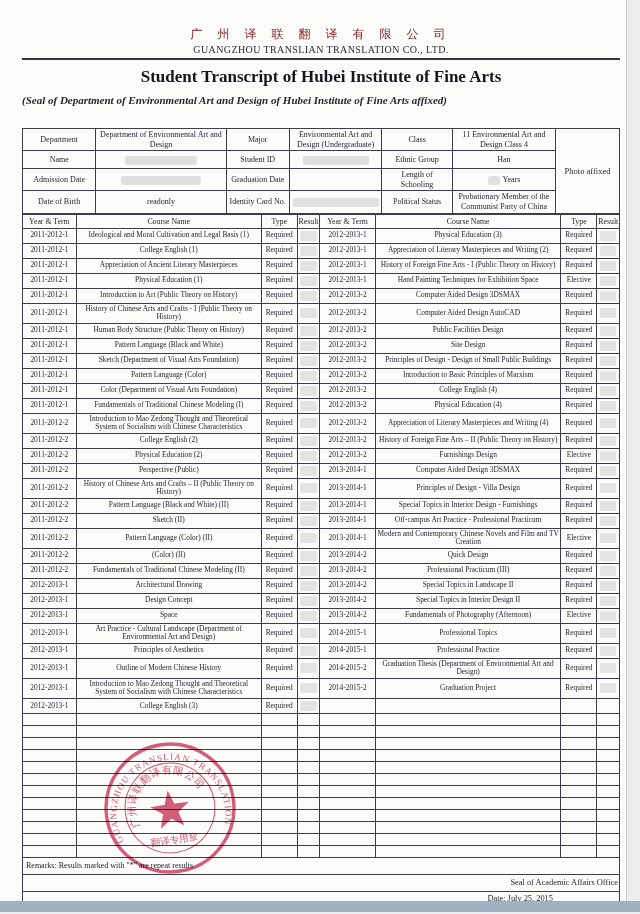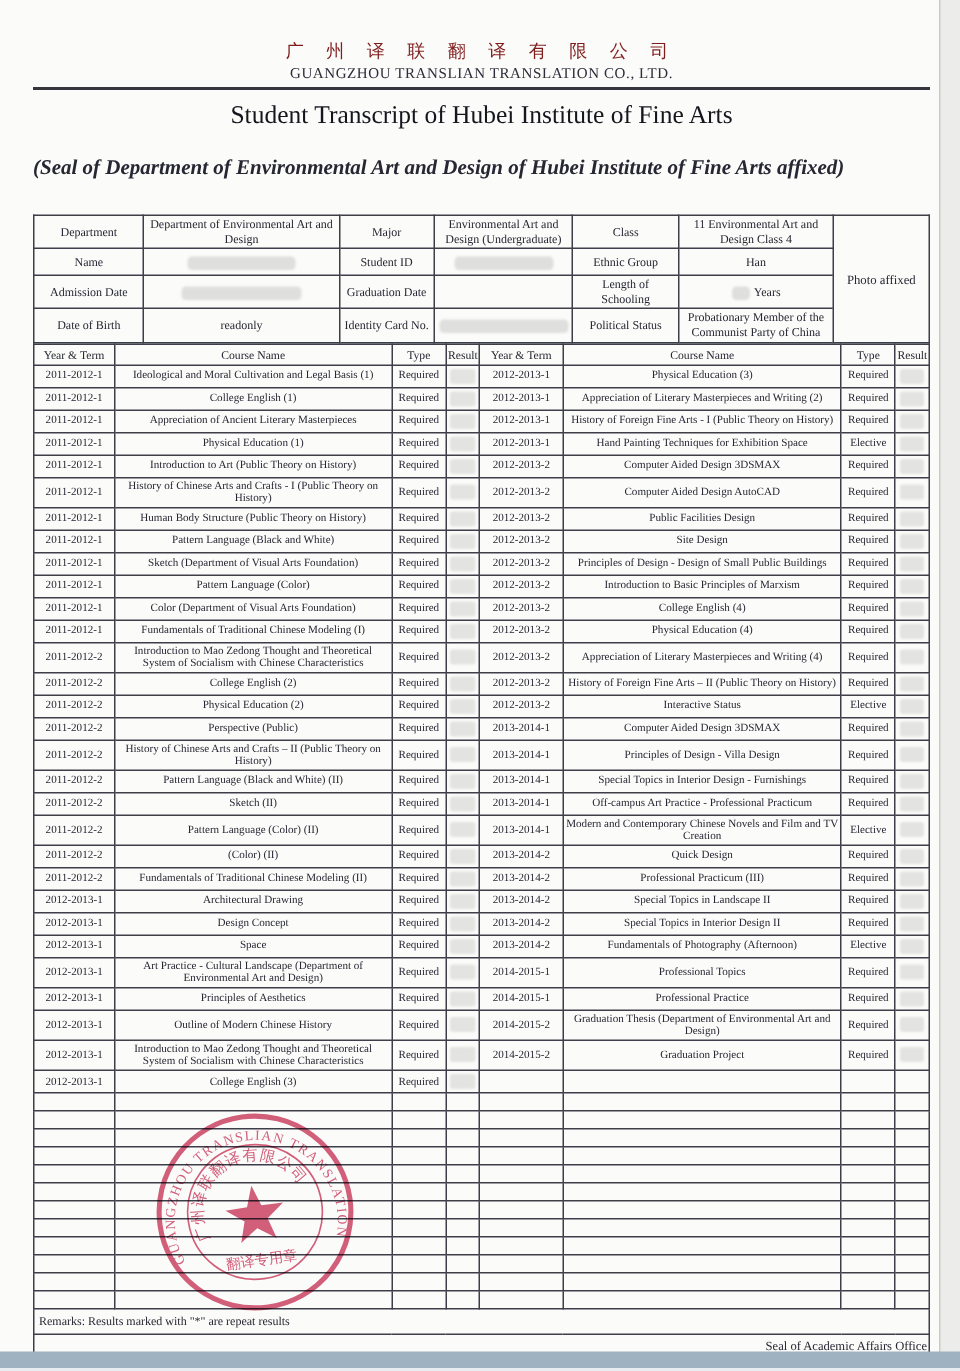--- a/index.html
+++ b/index.html
@@ -12,22 +12,22 @@
   .page{position:absolute;inset:0;padding:0 20px 0 22px;}
   .scan-edge-right{position:absolute;top:0;right:0;width:13px;height:100%;
     background:#ececea;border-left:1px solid #c9c9c6;}
   .scan-edge-bottom{position:absolute;left:0;right:0;bottom:2px;height:11px;background:#9fb2c1;}
   .scan-edge-bottom2{position:absolute;left:0;right:0;bottom:0;height:2px;background:#e8edf1;}
 
   
   .company-cn{margin-top:26px;text-align:center;font-size:12px;letter-spacing:6px;color:#7f1d1d;}
   .company-en{text-align:center;font-size:10px;letter-spacing:.4px;margin-top:1px;color:#2c2d3a;}
   .header-rule{border:none;border-top:2px solid #34353f;margin:3px 0 0 0;}
-  .doc-title{text-align:center;font-size:17px;font-weight:normal;margin:7px 0 18px 0;color:#14151d;}
-  .seal-note{font-size:14px;font-style:italic;font-weight:bold;margin-bottom:2px;}
+  .doc-title{text-align:center;font-size:17px;font-weight:bold;margin:7px 0 7px 0;color:#14151d;}
+  .seal-note{font-size:11px;font-style:italic;font-weight:bold;margin-bottom:2px;}
 
   table{border-collapse:collapse;width:100%;table-layout:fixed;}
   td,th{border:1px solid #3d3e49;overflow:hidden;}
 
   
   #info-table{font-size:8px;text-align:center;margin-top:22px;}
   #info-table td{padding:1px 2px;height:15px;line-height:1.2;}
   #info-table .photo-cell{font-size:8.5px;}
 
   
@@ -331,21 +331,21 @@
           </td>
         </tr>
         <tr>
           <td>2011-2012-2</td>
           <td>Physical Education (2)</td>
           <td>Required</td>
           <td>
             <span class="result-blob"></span>
           </td>
           <td>2012-2013-2</td>
-          <td>Interactive Status</td>
+          <td>Furnishings Design</td>
           <td>Elective</td>
           <td>
             <span class="result-blob"></span>
           </td>
         </tr>
         <tr>
           <td>2011-2012-2</td>
           <td>Perspective (Public)</td>
           <td>Required</td>
           <td>

